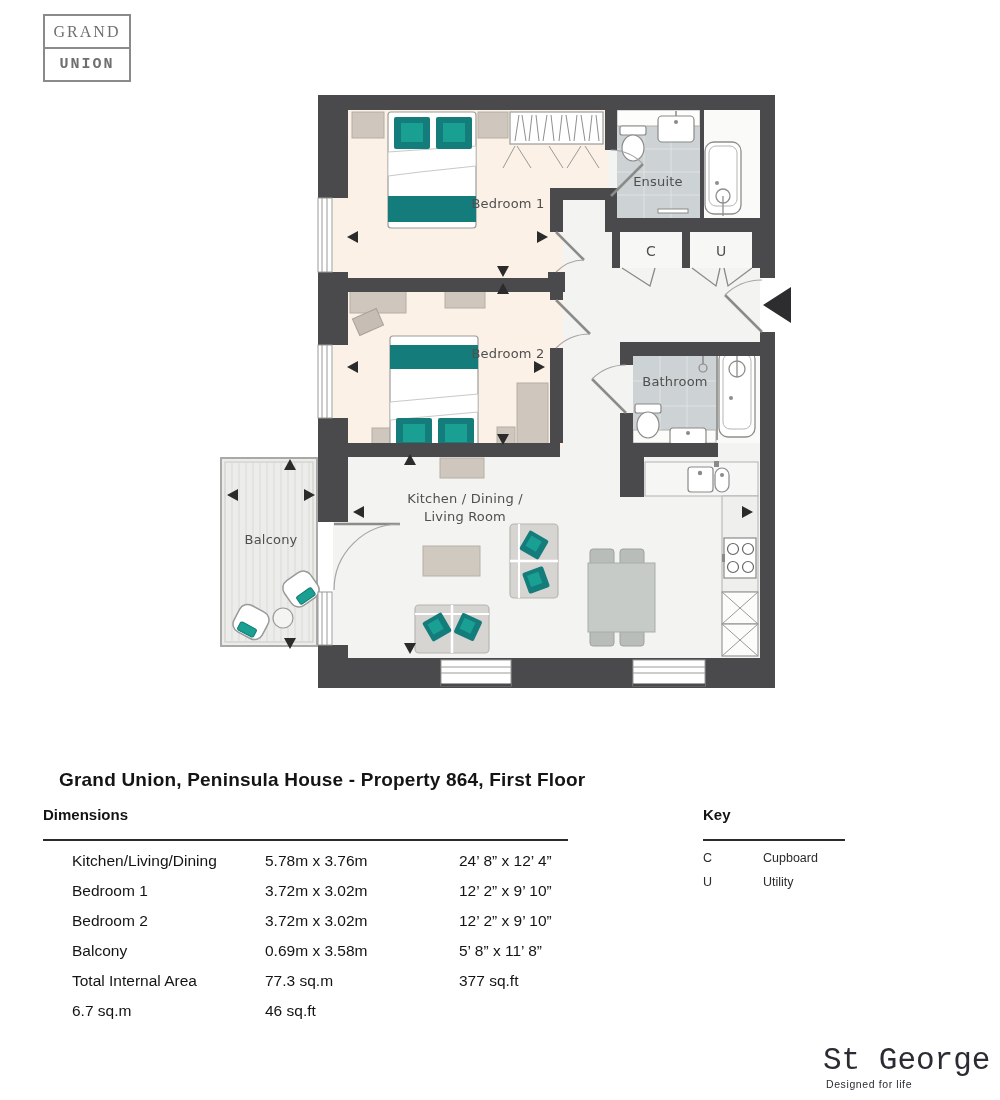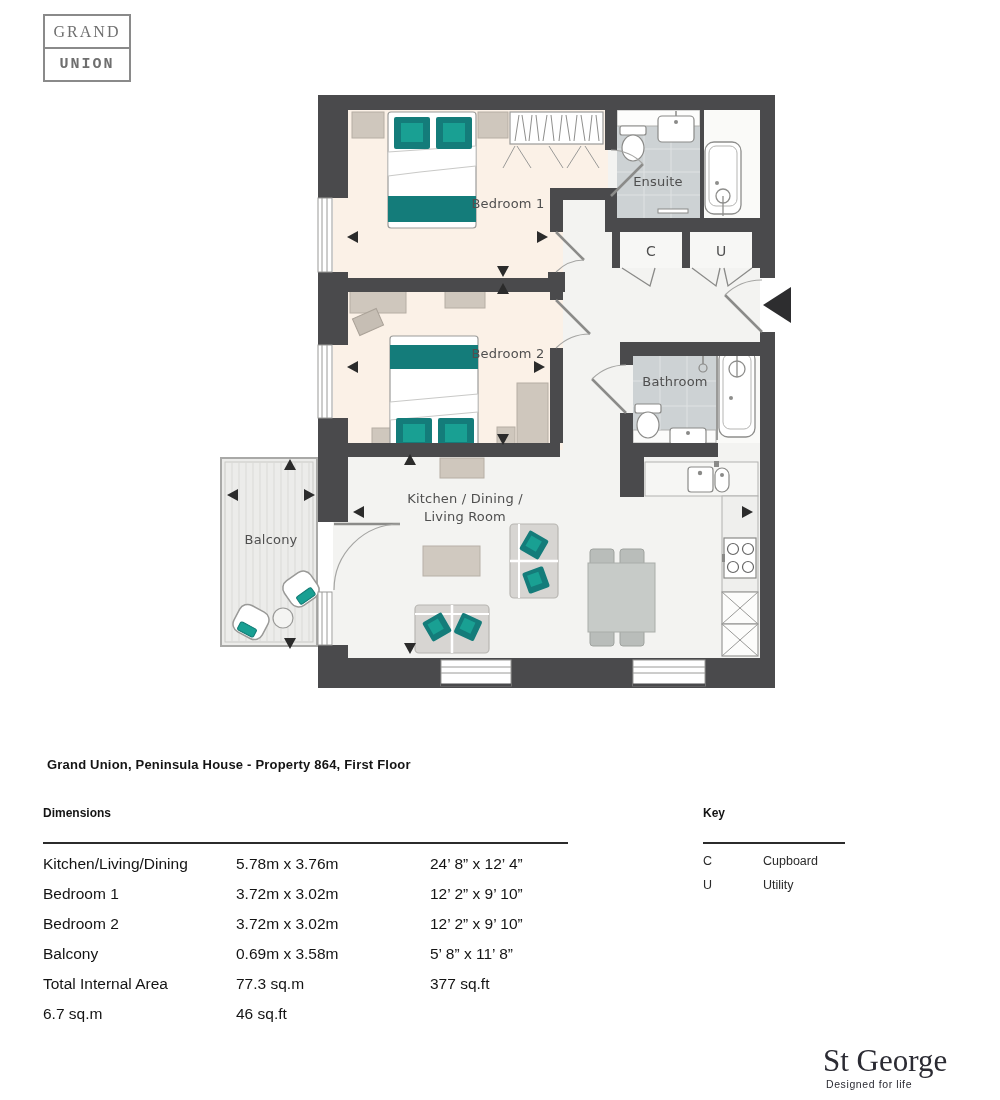--- a/index.html
+++ b/index.html
@@ -8,34 +8,34 @@
   
   .brand-box{position:absolute;left:43px;top:14px;width:84px;border:2px solid #8a8a8a;background:#fff;}
   .brand-cell{height:31px;display:flex;align-items:center;justify-content:center;color:#6f6f6f;}
   .brand-grand{font-family:"Liberation Serif",serif;font-size:16px;letter-spacing:2px;}
   .brand-union{font-family:Liberation Mono, monospace;font-weight:700;font-size:15px;letter-spacing:2px;border-top:2px solid #8a8a8a;}
   
   .floorplan{position:absolute;left:0;top:0;width:1000px;height:740px;}
   .rlabel{font-family:"DejaVu Sans",sans-serif;font-size:13px;fill:#4f4f4f;letter-spacing:.2px;}
   .rlabel-sm{font-family:"DejaVu Sans",sans-serif;font-size:14px;fill:#4f4f4f;}
   
-  .title{position:absolute;left:43px;top:753px;margin:4px;font-size:13px;font-weight:700;letter-spacing:.2px;color:#141414;}
+  .title{position:absolute;left:43px;top:753px;margin:16px;font-size:19px;font-weight:700;letter-spacing:.2px;color:#141414;}
   
   .dims{position:absolute;left:43px;top:806px;width:525px;}
-  .sec-head{margin:0 0 22px 0;font-size:12px;font-weight:700;color:#141414;}
+  .sec-head{margin:0 0 16px 0;font-size:15px;font-weight:700;color:#141414;}
   .rule{height:1.5px;background:#2b2b2b;margin-bottom:5px;}
   .drow{display:grid;grid-template-columns:193px 194px 1fr;}
-  .drow div{line-height:30px;font-size:15.5px;color:#141414;}
+  .drow div{line-height:30px;font-size:15.5px;color:#141414;margin-left:29px;}
   
   .key{position:absolute;left:703px;top:806px;width:142px;}
   .krow{display:grid;grid-template-columns:60px 1fr;}
   .krow div{line-height:24px;font-size:12.5px;color:#2a2a2a;}
   
   .stg{position:absolute;left:823px;top:1044px;color:#2b2b33;}
-  .stg-name{font-family:Liberation Serif, serif;font-size:31px;line-height:34px;}
+  .stg-name{font-family:Liberation Mono, monospace;font-size:31px;line-height:34px;}
   .stg-tag{font-size:10.5px;letter-spacing:.6px;padding-left:3px;margin-top:0;}
 </style>
 </head>
 <body>
 
 <div class="page">
 
   <div class="brand-box">
     <div class="brand-cell brand-grand">GRAND</div>
     <div class="brand-cell brand-union">UNION</div>

